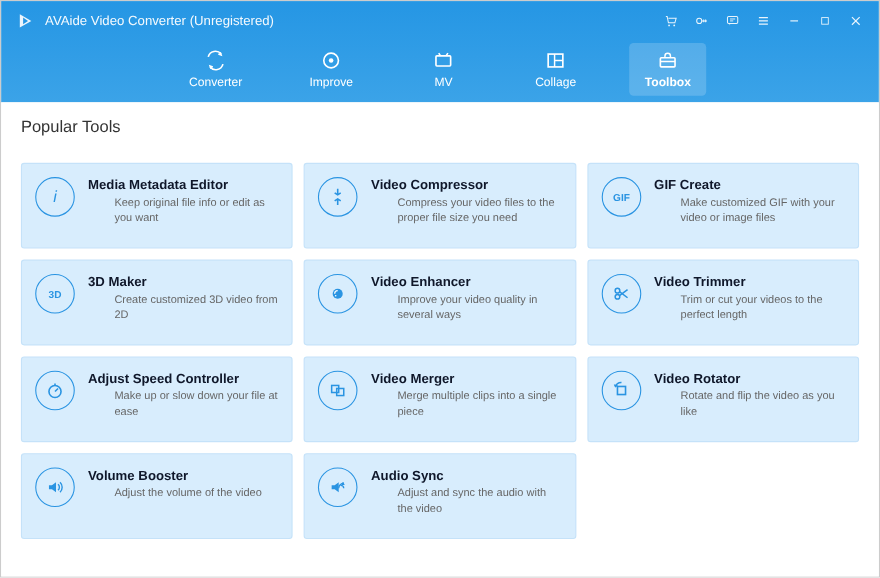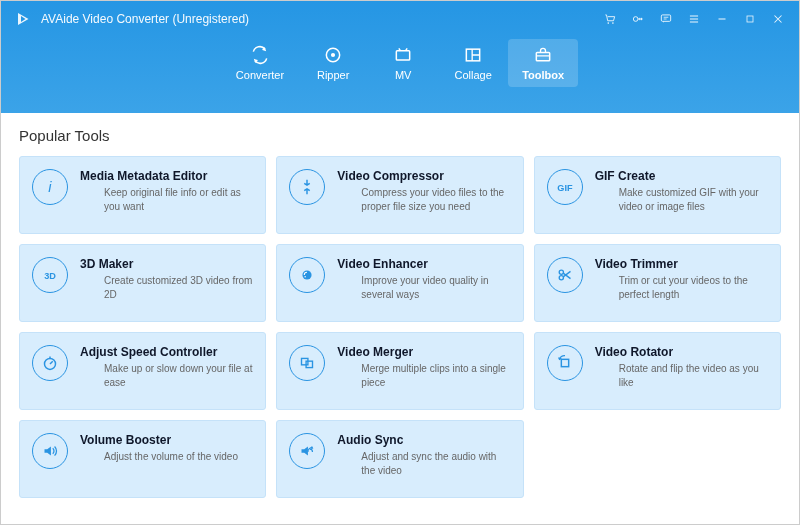--- a/index.html
+++ b/index.html
@@ -1,30 +1,30 @@
 <!DOCTYPE html>
 <html><head>
 <meta charset="utf-8">
 <style>
 * { margin: 0; padding: 0; box-sizing: border-box; font-family: -apple-system, BlinkMacSystemFont, "Segoe UI", Arial, sans-serif; }
 body { background: #f5f5f5; width: 800px; height: 525px; overflow: hidden; border: 1px solid #ccc; }
-.header { background: linear-gradient(180deg, #2596e4 0%, #3ba3e8 100%); height: 112px; color: #fff; }
+.header { background: linear-gradient(180deg, #2596e4 0%, #3ba3e8 100%); height: 92px; color: #fff; }
 .titlebar { display: flex; align-items: center; justify-content: space-between; padding: 8px 14px 4px 14px; height: 32px; }
 .title-left { display: flex; align-items: center; gap: 8px; }
 .logo { width: 18px; height: 18px; }
 .app-title { font-size: 12px; font-weight: 400; opacity: .95; }
 .title-right { display: flex; align-items: center; gap: 14px; }
 .tr-icon { width: 14px; height: 14px; opacity: .9; cursor: pointer; display: flex; align-items: center; justify-content: center; }
-.tabs { display: flex; justify-content: center; height: 60px; align-items: center; }
+.tabs { display: flex; justify-content: center; gap: 32px; height: 60px; align-items: center; }
 .tab { display: flex; flex-direction: column; align-items: center; gap: 4px; padding: 6px 14px; cursor: pointer; border-radius: 4px; min-width: 70px; }
 .tab.active { background: rgba(255,255,255,.18); font-weight: bold; }
 .tab-icon { width: 22px; height: 20px; }
 .tab-label { font-size: 11px; }
 .content { padding: 14px 18px; background: #fff; height: calc(525px - 92px); overflow: auto; }
-.section-title { font-size: 15px; color: #333; margin-bottom: 12px; font-weight: 400; }
+.section-title { font-size: 15px; color: #333; margin-bottom: 24px; font-weight: 400; }
 .grid { display: grid; grid-template-columns: repeat(3, 1fr); gap: 10px; }
 .card { background: #d8edfd; border: 1px solid #c5e2f9; border-radius: 3px; padding: 12px 12px 12px 12px; display: flex; gap: 12px; align-items: flex-start; cursor: pointer; min-height: 78px; }
 .card-icon { width: 36px; height: 36px; border: 1.5px solid #2a94e2; border-radius: 50%; display: flex; align-items: center; justify-content: center; flex-shrink: 0; color: #2a94e2; }
 .card-body { flex: 1; }
 .card-title { font-size: 12px; font-weight: 700; color: #0f172a; margin-bottom: 3px; }
 .card-desc { font-size: 10px; color: #666; line-height: 1.35; margin-left: 24px; }
 svg { display: block; }
 </style>
 </head>
 <body>
@@ -87,21 +87,21 @@
           <path d="M4 8a8 8 0 0 1 14-3m2 11a8 8 0 0 1-14 3" stroke="#fff" stroke-width="1.8" fill="none"></path>
           <path d="M17 3l1 3-3-1M7 21l-1-3 3 1" stroke="#fff" stroke-width="1.8" fill="none"></path>
         </svg>
       <span class="tab-label">Converter</span>
     </div>
     <div class="tab">
       <svg class="tab-icon" viewBox="0 0 24 24">
           <circle cx="12" cy="12" r="8" stroke="#fff" stroke-width="1.8" fill="none"></circle>
           <circle cx="12" cy="12" r="2.5" fill="#fff"></circle>
         </svg>
-      <span class="tab-label">Ripper</span>
+      <span class="tab-label">Improve</span>
     </div>
     <div class="tab">
       <svg class="tab-icon" viewBox="0 0 24 24">
           <rect x="4" y="7" width="16" height="11" rx="1" stroke="#fff" stroke-width="1.8" fill="none"></rect>
           <path d="M7 4l2 3M17 4l-2 3" stroke="#fff" stroke-width="1.8"></path>
         </svg>
       <span class="tab-label">MV</span>
     </div>
     <div class="tab">
       <svg class="tab-icon" viewBox="0 0 24 24">

